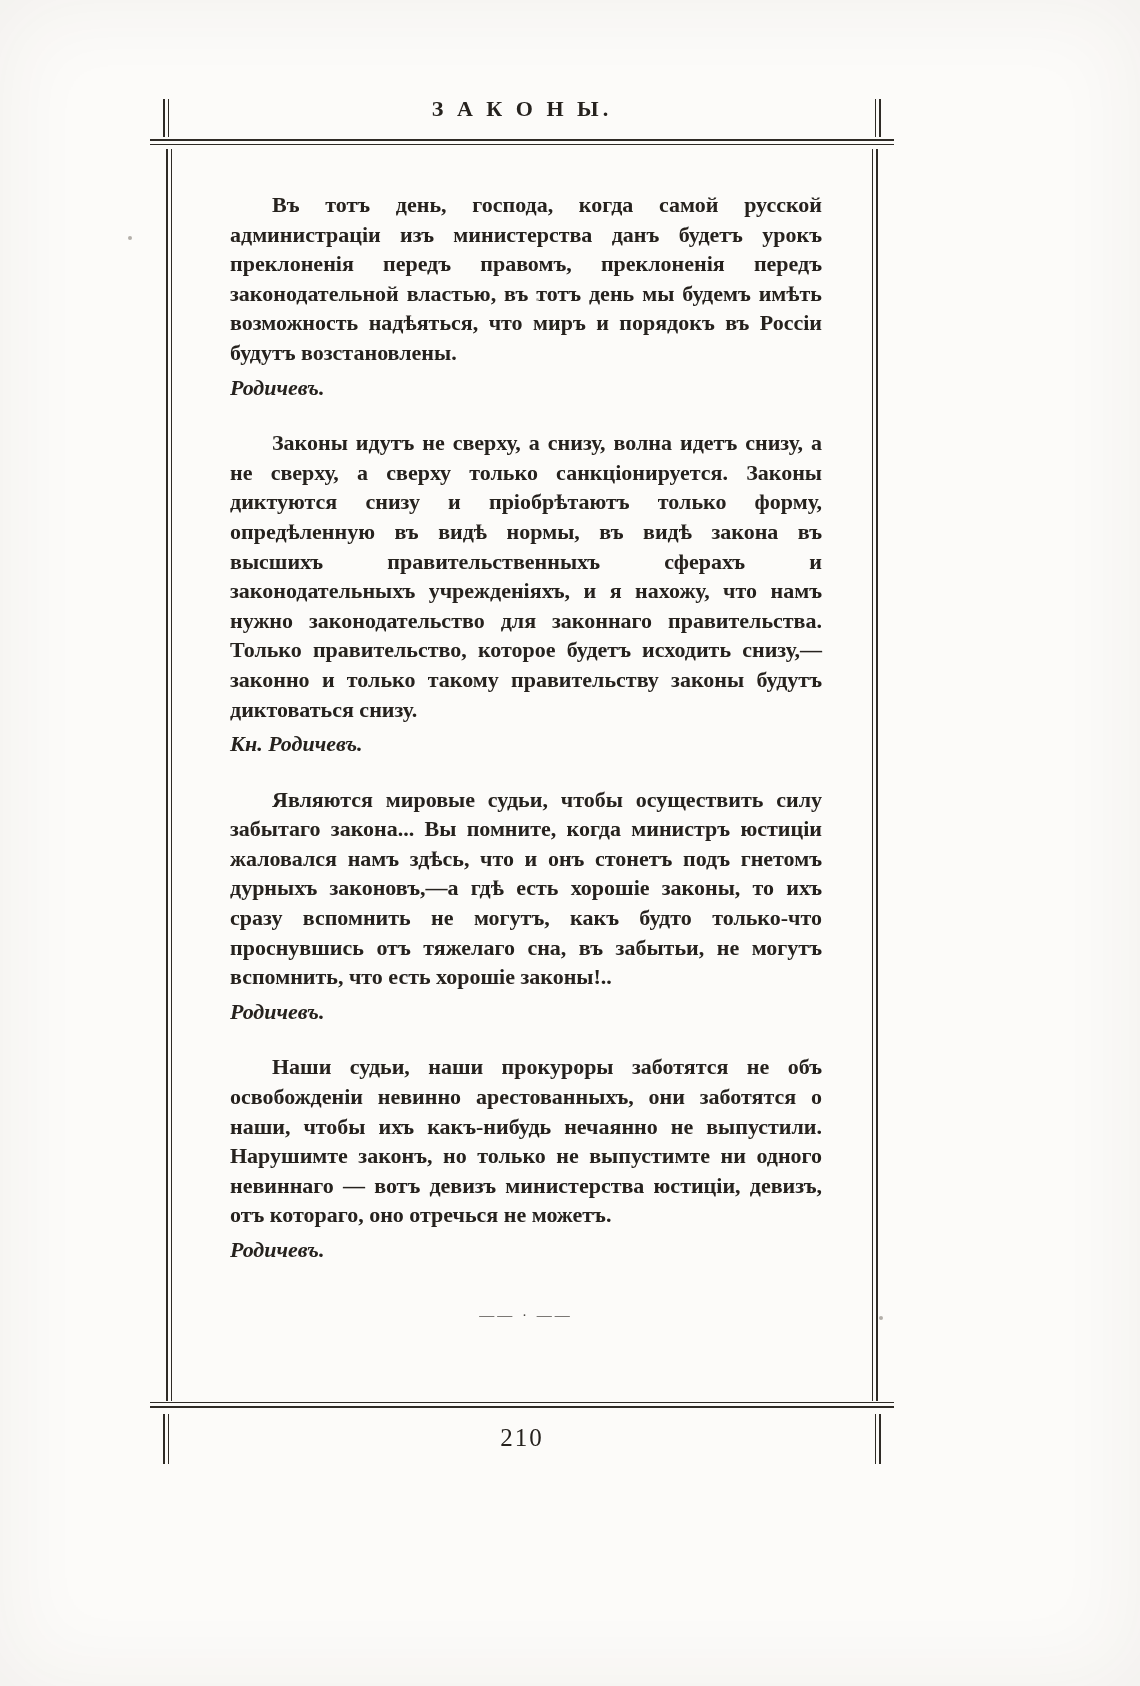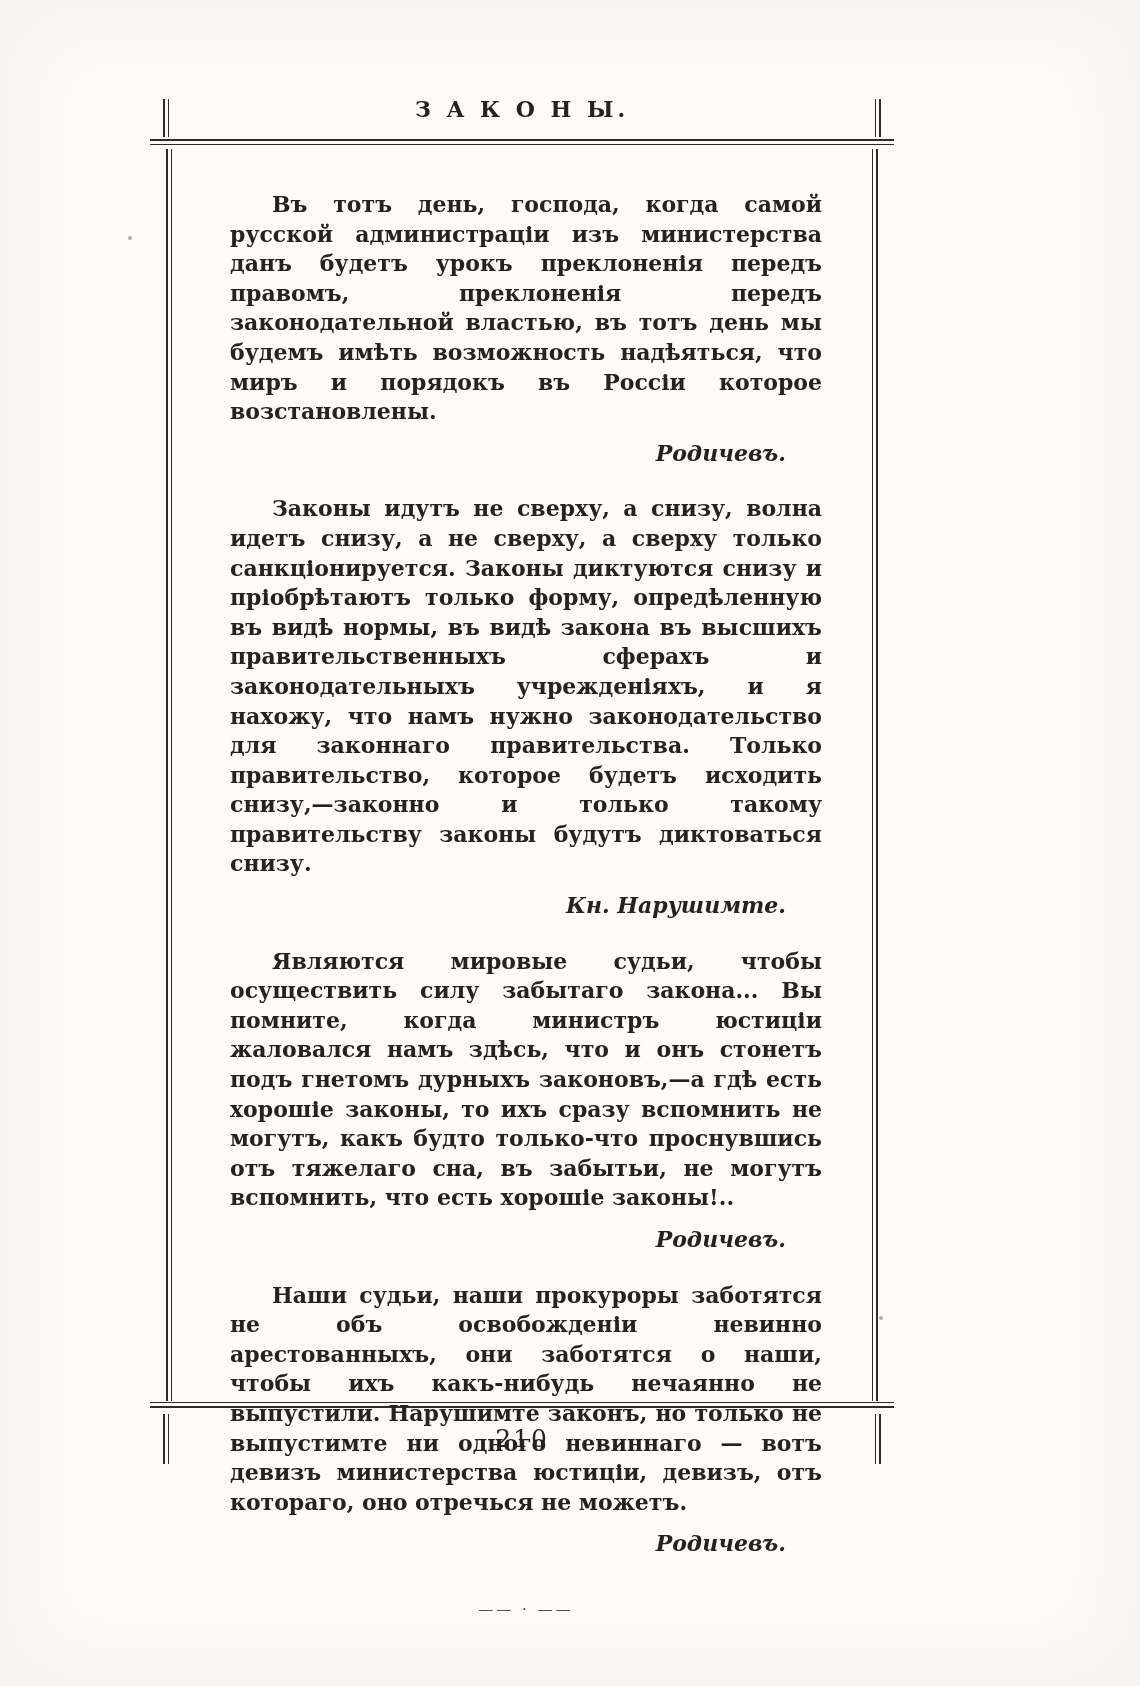--- a/index.html
+++ b/index.html
@@ -10,20 +10,21 @@
   html,body{margin:0;padding:0;}
   body{
     width:1140px;height:1686px;position:relative;overflow:hidden;
     background:var(--paper);
     font-family:"DejaVu Serif","Liberation Serif",serif;
     color:var(--ink);
   }
   .page{
     position:absolute;inset:0;overflow:hidden;
     box-shadow:inset 0 0 90px rgba(60,50,40,.06);
+    font-family:Liberation Serif, serif;
   }
 
   
   .hrule{position:absolute;height:3px;
     border-top:2.5px solid var(--rule);
     border-bottom:1.2px solid var(--rule);}
   .hrule.bottom{border-top-width:1.2px;border-bottom-width:2.5px;}
   .vrule{position:absolute;width:3px;
     border-left:2.5px solid var(--rule);
     border-right:1.2px solid var(--rule);}
@@ -40,21 +41,21 @@
   }
 
   .text-block{
     position:absolute;left:230px;top:190px;width:592px;
     font-size:22px;font-weight:bold;line-height:29.6px;
     text-align:justify;
   }
   .quote{margin:0 0 26px 0;}
   .quote-text{margin:0;text-indent:42px;}
   .attribution{
-    margin:12px 36px 0 0;text-align:right;
+    margin:5px 36px 0 0;
     font-style:italic;
   }
   .divider{
     text-align:center;margin-top:36px;
     font-size:15px;letter-spacing:3px;
     color:#4e4a45;font-weight:normal;text-indent:0;
   }
 
   .speck{position:absolute;background:#6b645c;border-radius:50%;opacity:.5;}
   .speck.s1{left:128px;top:236px;width:4px;height:4px;}
@@ -75,27 +76,27 @@
   <div class="vrule" style="left:166px;top:149px;height:1252px;"></div>
   <div class="vrule right" style="left:872px;top:149px;height:1252px;"></div>
   <div class="hrule bottom" style="left:150px;top:1402px;width:744px;"></div>
 
   <div class="vrule" style="left:163px;top:1414px;height:50px;"></div>
   <div class="vrule right" style="left:875px;top:1414px;height:50px;"></div>
 
   <div class="text-block">
 
     <section class="quote">
-      <p class="quote-text">Въ тотъ день, господа, когда самой русской администраціи изъ министерства данъ будетъ урокъ преклоненія передъ правомъ, преклоненія передъ законодательной властью, въ тотъ день мы будемъ имѣть возможность надѣяться, что миръ и порядокъ въ Россіи которое возстановлены.</p>
+      <p class="quote-text">Въ тотъ день, господа, когда самой русской администраціи изъ министерства данъ будетъ урокъ преклоненія передъ правомъ, преклоненія передъ законодательной властью, въ тотъ день мы будемъ имѣть возможность надѣяться, что миръ и порядокъ въ Россіи будутъ возстановлены.</p>
       <p class="attribution">Родичевъ.</p>
     </section>
 
     <section class="quote">
       <p class="quote-text">Законы идутъ не сверху, а снизу, волна идетъ снизу, а не сверху, а сверху только санкціонируется. Законы диктуются снизу и пріобрѣтаютъ только форму, опредѣленную въ видѣ нормы, въ видѣ закона въ высшихъ правительственныхъ сферахъ и законодательныхъ учрежденіяхъ, и я нахожу, что намъ нужно законодательство для законнаго правительства. Только правительство, которое будетъ исходить снизу,—законно и только такому правительству законы будутъ диктоваться снизу.</p>
-      <p class="attribution">Кн. Нарушимте.</p>
+      <p class="attribution">Кн. Родичевъ.</p>
     </section>
 
     <section class="quote">
       <p class="quote-text">Являются мировые судьи, чтобы осуществить силу забытаго закона... Вы помните, когда министръ юстиціи жаловался намъ здѣсь, что и онъ стонетъ подъ гнетомъ дурныхъ законовъ,—а гдѣ есть хорошіе законы, то ихъ сразу вспомнить не могутъ, какъ будто только-что проснувшись отъ тяжелаго сна, въ забытьи, не могутъ вспомнить, что есть хорошіе законы!..</p>
       <p class="attribution">Родичевъ.</p>
     </section>
 
     <section class="quote">
       <p class="quote-text">Наши судьи, наши прокуроры заботятся не объ освобожденіи невинно арестованныхъ, они заботятся о наши, чтобы ихъ какъ-нибудь нечаянно не выпустили. Нарушимте законъ, но только не выпустимте ни одного невиннаго — вотъ девизъ министерства юстиціи, девизъ, отъ котораго, оно отречься не можетъ.</p>
       <p class="attribution">Родичевъ.</p>

